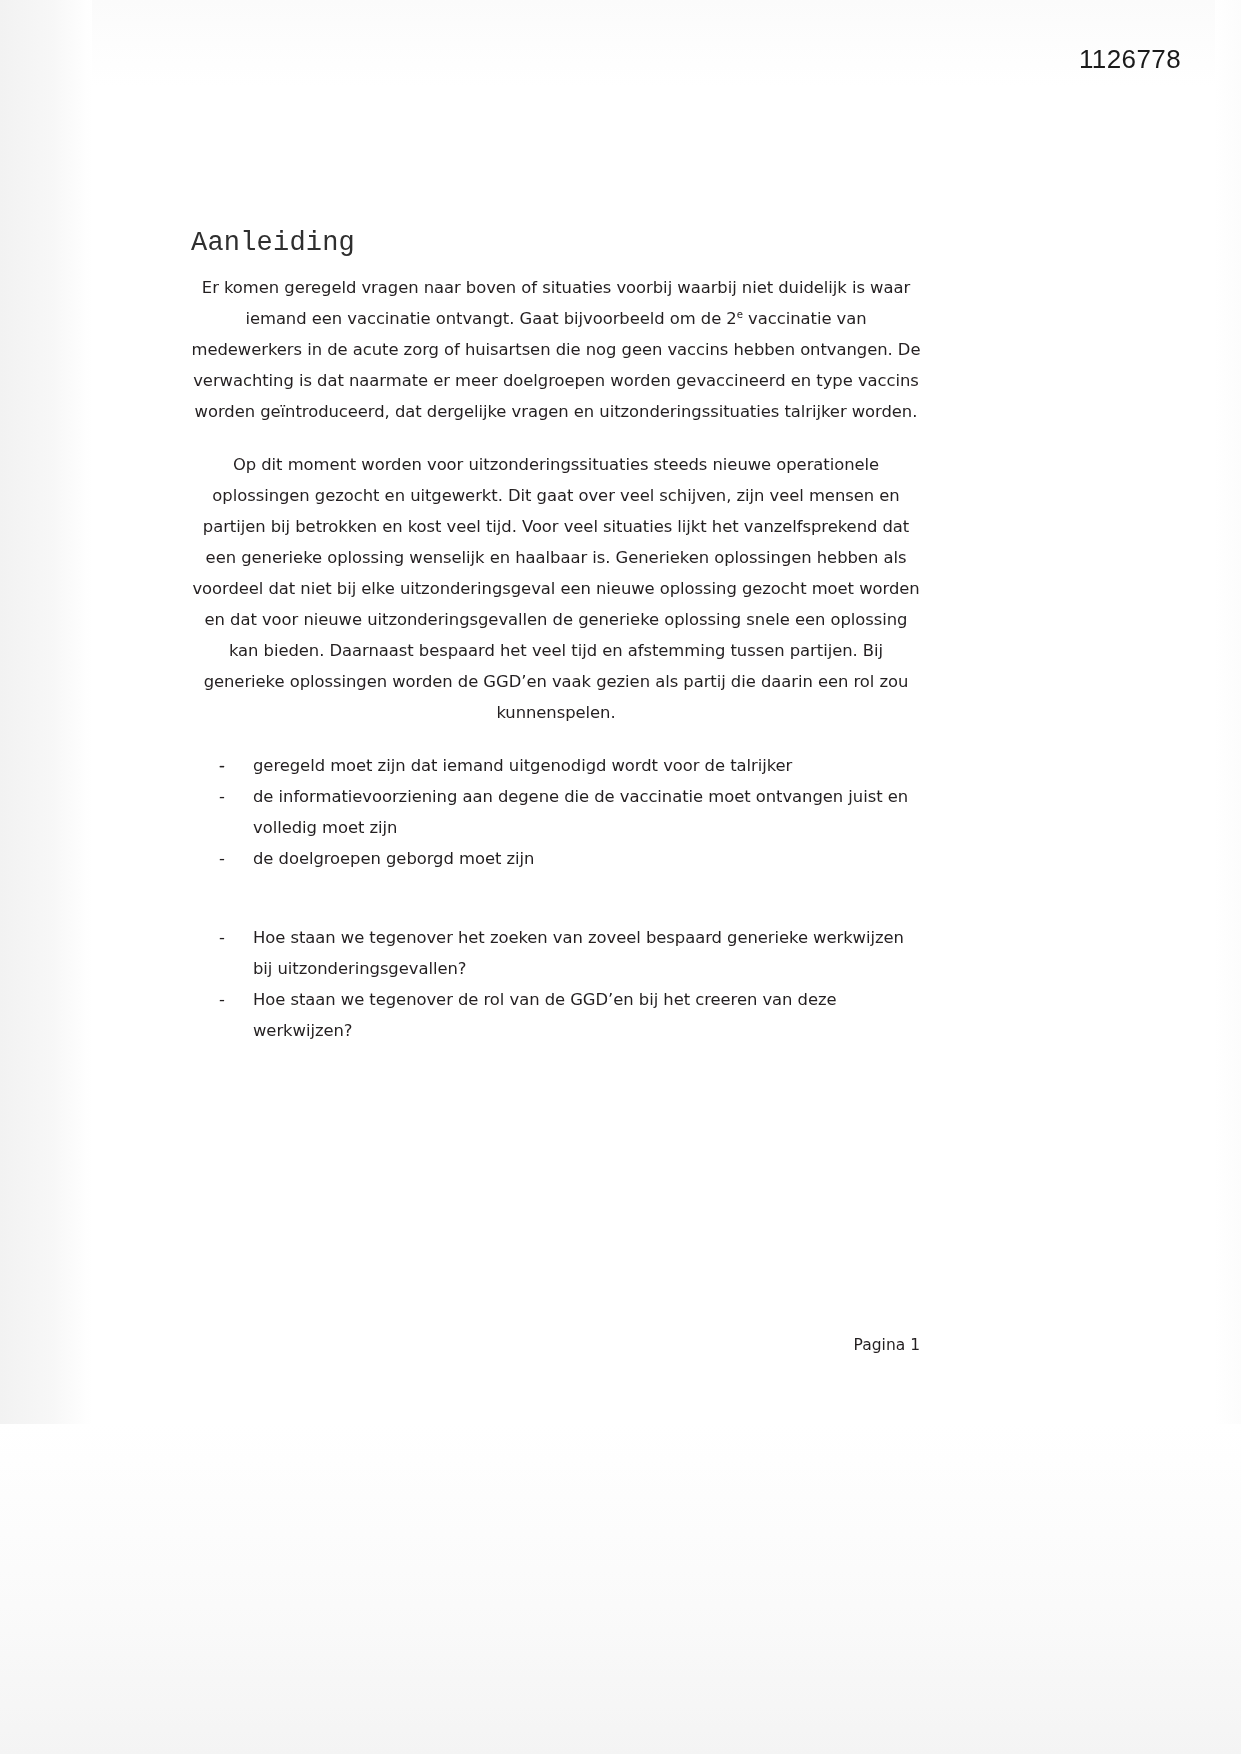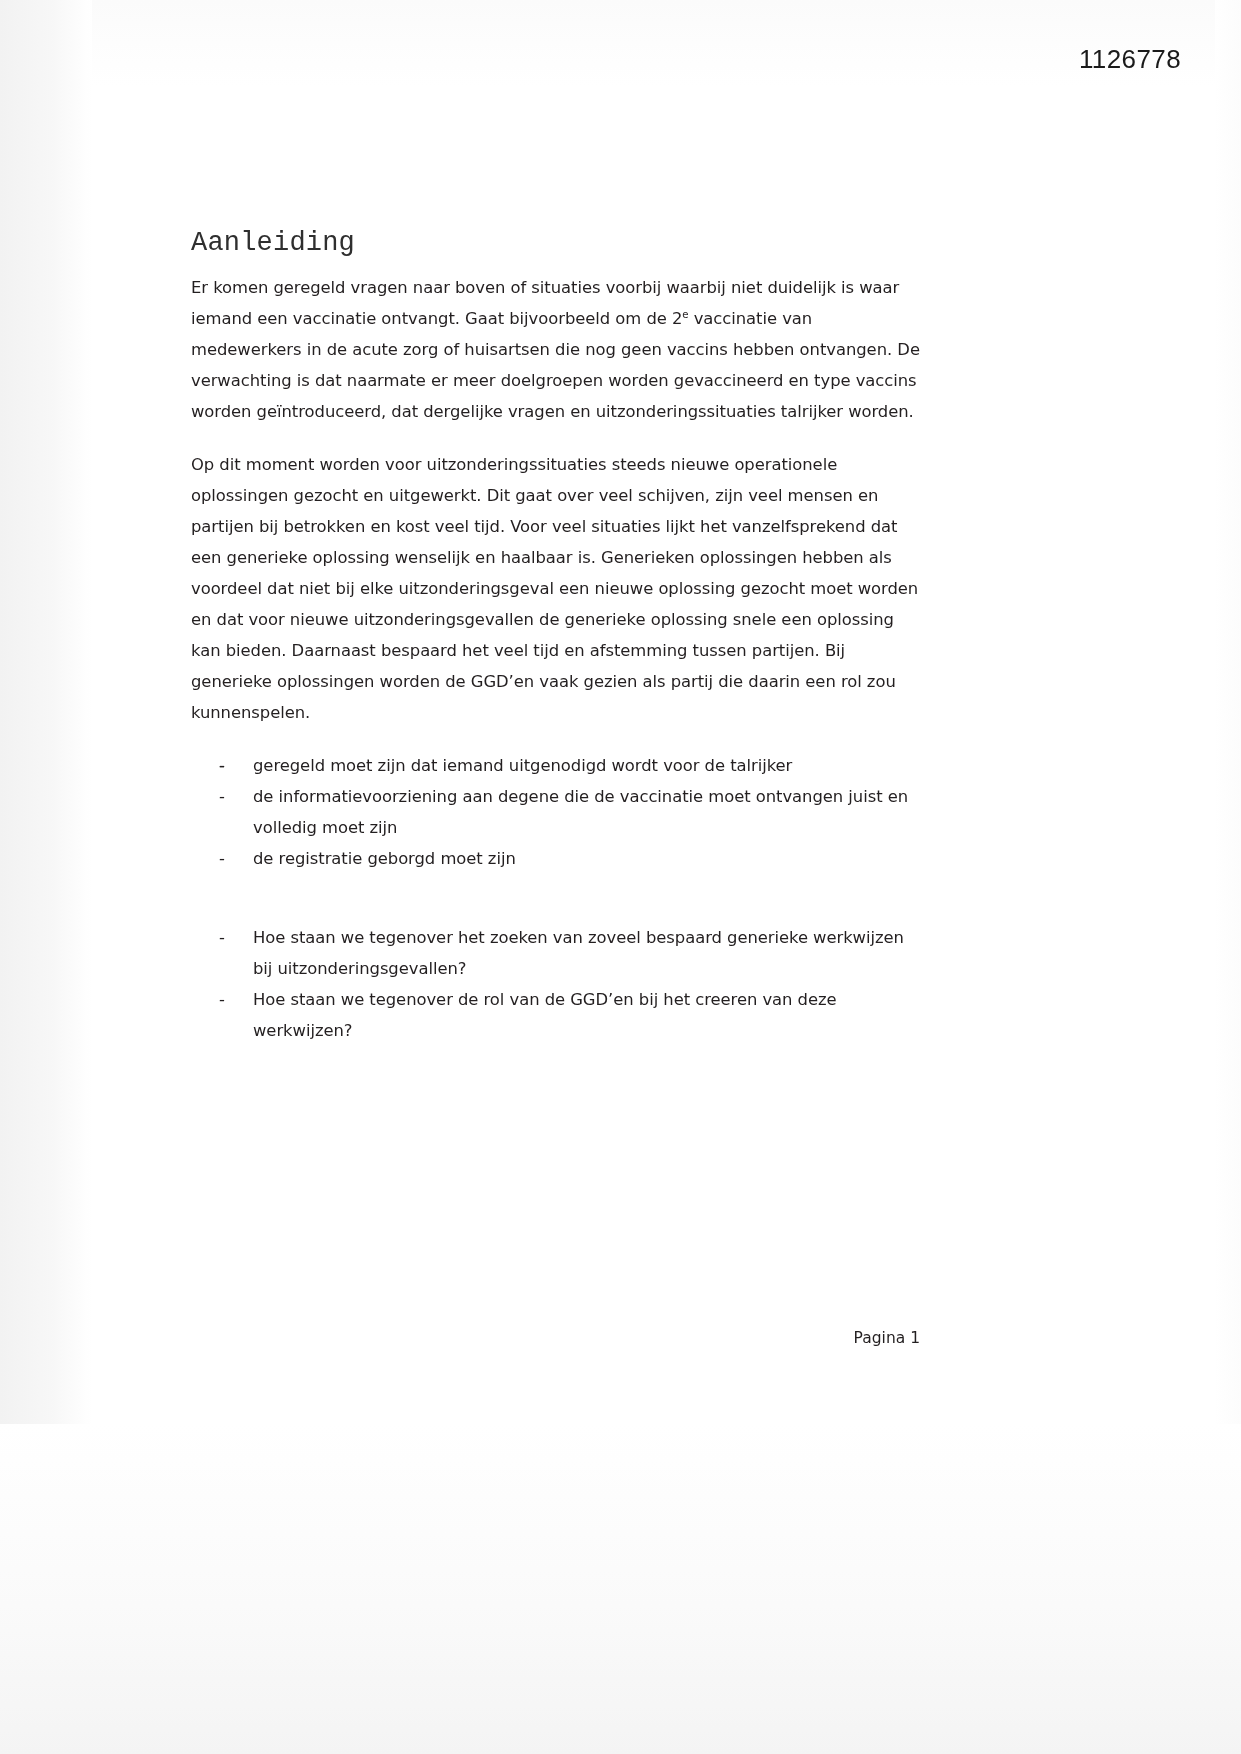--- a/index.html
+++ b/index.html
@@ -86,21 +86,21 @@
   h1.section-title.vragen {
     margin-top: 0;
   }
 
   p.body-text {
     font-family: "DejaVu Sans", "Liberation Sans", sans-serif;
     font-size: 16.4px;
     line-height: 31px;
     color: #231f20;
     margin: 0 0 22px 0;
-    text-align: left;
+    text-align: center;
     letter-spacing: -0.05px;
   }
 
   p.body-text.tight {
     margin-bottom: 18px;
   }
 
   ul.dash-list {
     list-style: none;
     margin: 0 0 0 0;
@@ -133,21 +133,21 @@
 
   .footer {
     position: absolute;
     left: 0;
     top: 1320px;
     width: 1241px;
   }
   .footer-inner {
     position: absolute;
     right: 321px;
-    top: 9px;
+    top: 16px;
     font-family: "DejaVu Sans", "Liberation Sans", sans-serif;
     font-size: 15.5px;
     color: #231f20;
   }
   sup.ordinal {
     font-size: 0.62em;
     vertical-align: super;
     line-height: 0;
   }
 </style>
@@ -179,21 +179,21 @@
       <li>
         <span class="dash">-</span>
         <span>geregeld moet zijn dat iemand uitgenodigd wordt voor de talrijker</span>
       </li>
       <li>
         <span class="dash">-</span>
         <span>de informatievoorziening aan degene die de vaccinatie moet ontvangen juist en volledig moet zijn</span>
       </li>
       <li>
         <span class="dash">-</span>
-        <span>de registratie geborgd moet zijn</span>
+        <span>de doelgroepen geborgd moet zijn</span>
       </li>
     </ul>
 
     <div class="spacer-vragen"></div>
 
     <div class="vragen-block">
 
       <ul class="dash-list">
         <li>
           <span class="dash">-</span>

